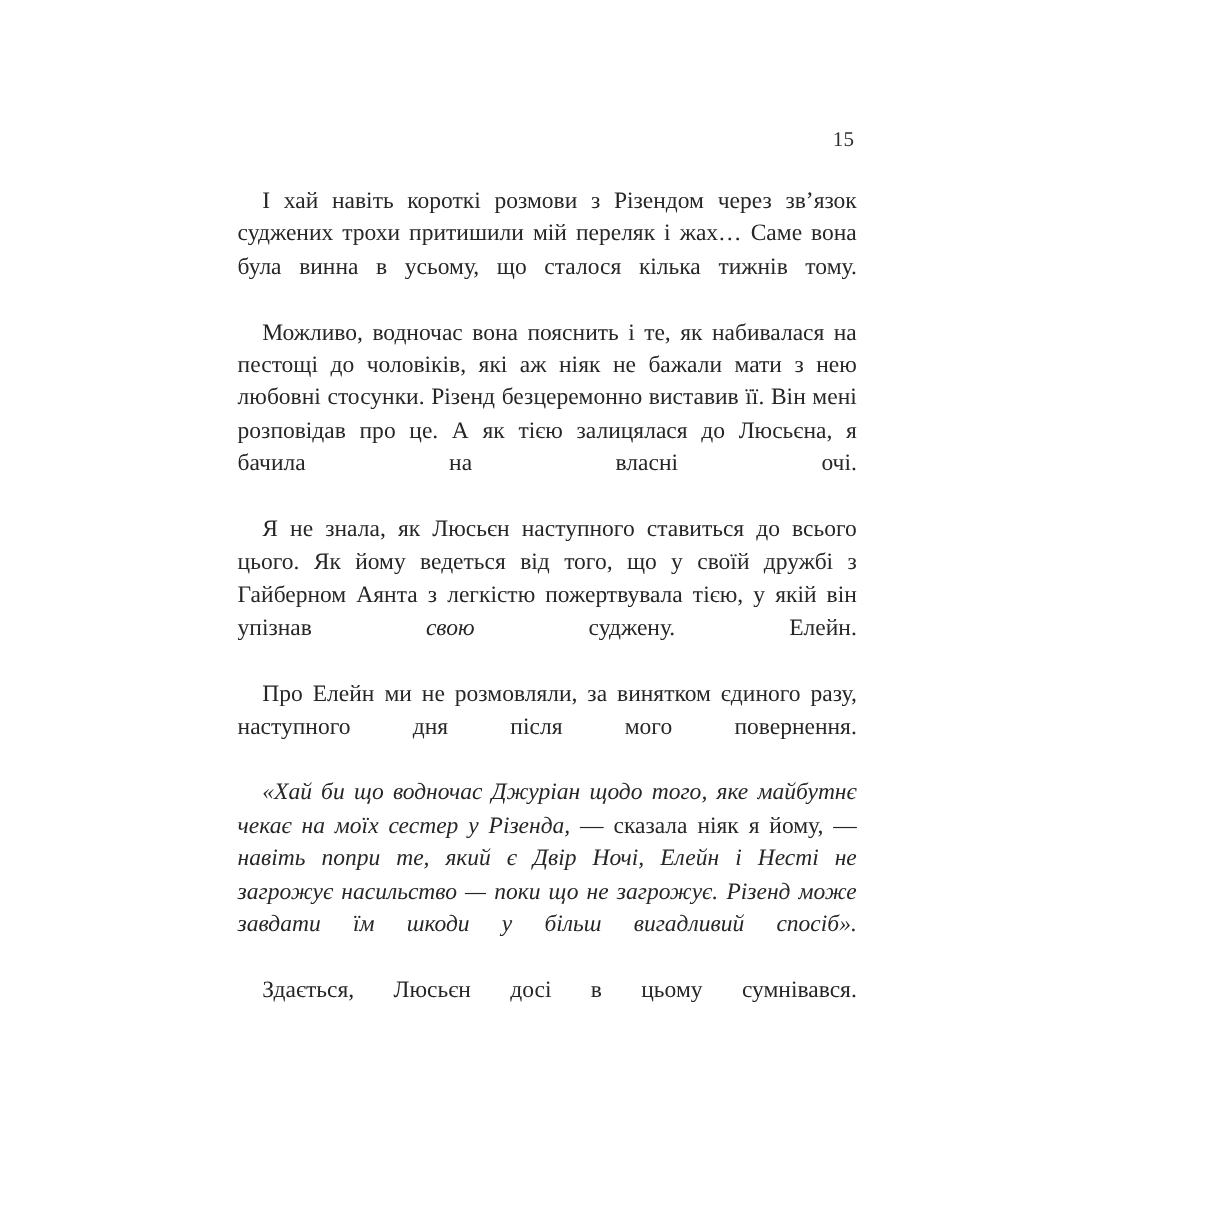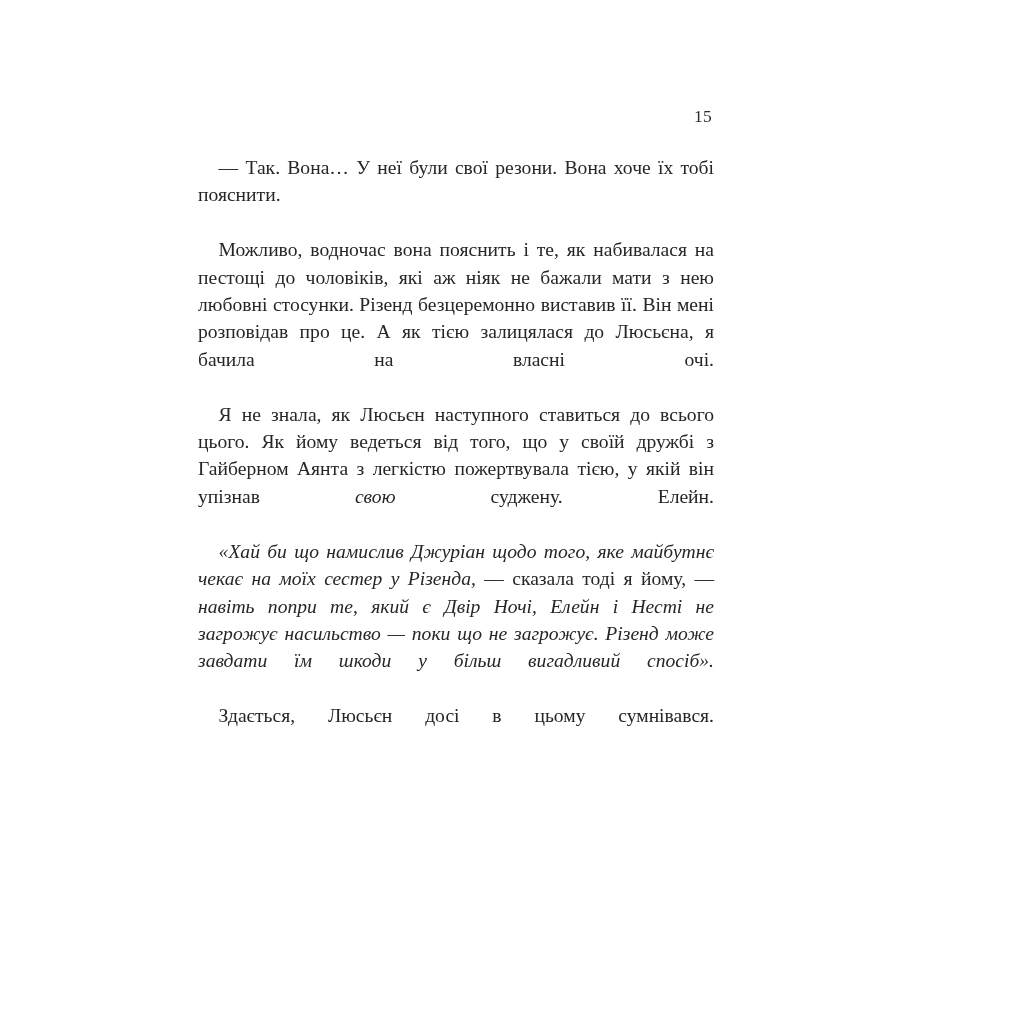--- a/index.html
+++ b/index.html
@@ -78,20 +78,21 @@
   }
 </style>
 </head>
 <body>
 
 <div class="page">
 
   <div class="folio">15</div>
 
   <div class="textblock" id="textblock">
-      <p><span class="roman">— Так. Вона… У неї були свої резони. Вона хоче їх тобі пояснити.</span></p>
+      <p><span class="roman">І хай навіть короткі розмови з Різендом через зв’язок суджених трохи притишили мій переляк і жах… Саме вона була винна в усьому, що сталося кілька тижнів тому.</span></p>
       <p><span class="roman">Можливо, водночас вона пояснить і те, як набивалася на пестощі до чоловіків, які аж ніяк не бажали мати з нею любовні стосунки. Різенд безцеремонно виставив її. Він мені розповідав про це. А як тією залицялася до Люсьєна, я бачила на власні очі.</span></p>
       <p><span class="roman">Я не знала, як Люсьєн наступного ставиться до всього цього. Як йому ведеться від того, що у своїй дружбі з Гайберном Аянта з легкістю пожертвувала тією, у якій він упізнав </span><span class="it">свою</span><span class="roman"> суджену. Елейн.</span></p>
-      <p class="quote-para"><span class="it">«Хай би що намислив Джуріан щодо того, яке майбутнє чекає на моїх сестер у Різенда,</span><span class="roman"> — сказала тоді я йому, — </span><span class="it">навіть попри те, який є Двір Ночі, Елейн і Несті не загрожує насильство — поки що не загрожує. Різенд може завдати їм шкоди у більш вигадливий спосіб».</span></p>
+      <p><span class="roman">Про Елейн ми не розмовляли, за винятком єдиного разу, наступного дня після мого повернення.</span></p>
+      <p class="quote-para"><span class="it">«Хай би що водночас Джуріан щодо того, яке майбутнє чекає на моїх сестер у Різенда,</span><span class="roman"> — сказала ніяк я йому, — </span><span class="it">навіть попри те, який є Двір Ночі, Елейн і Несті не загрожує насильство — поки що не загрожує. Різенд може завдати їм шкоди у більш вигадливий спосіб».</span></p>
       <p><span class="roman">Здається, Люсьєн досі в цьому сумнівався.</span></p>
     </div>
 
 </div>
 
 </body></html>

